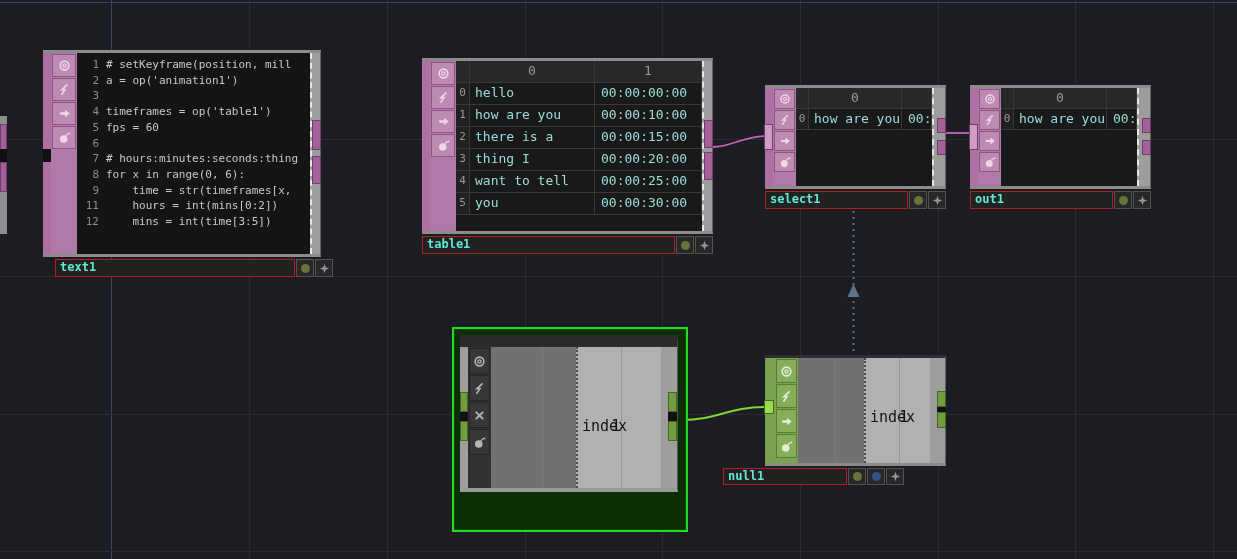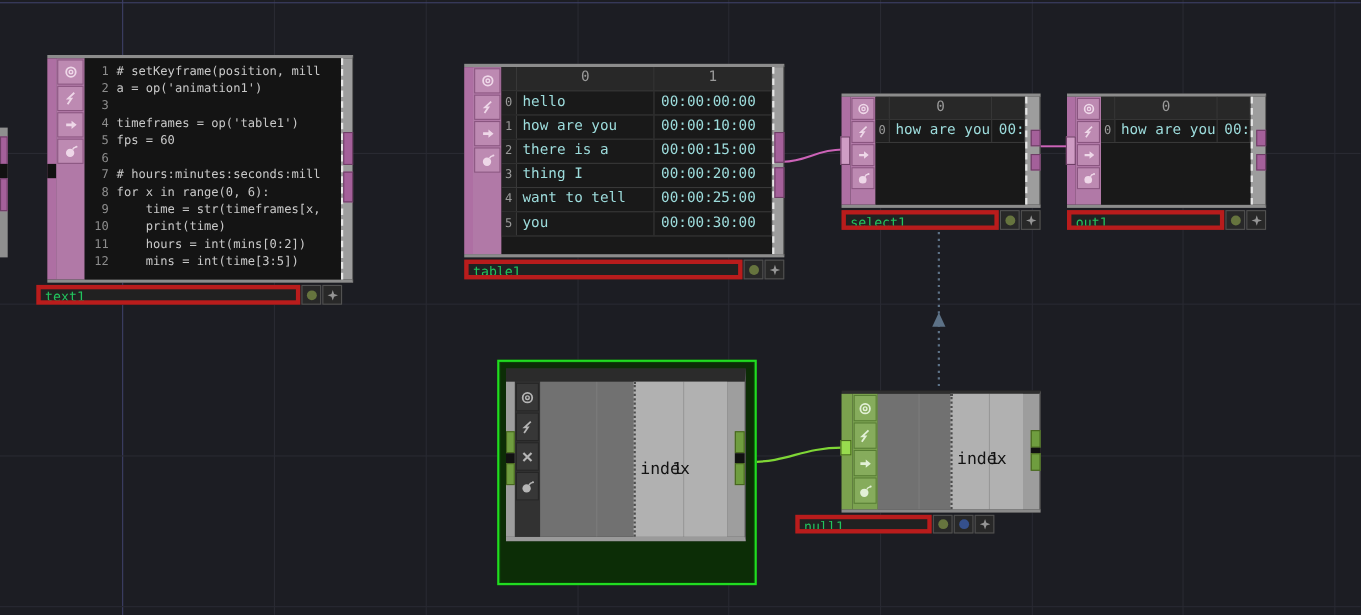--- a/index.html
+++ b/index.html
@@ -74,22 +74,22 @@
        box-shadow:inset 0 0 0 1px #0a4207;}
   .anim{position:absolute;display:flex;box-sizing:border-box;
         border-top:12px solid #2b2b2b;border-bottom:4px solid #9a9a9a;
         border-right:1px solid #555;background:#333;}
   .anim .lstrip{width:8px;background:#9e9e9e;}
   .anim .flags{width:23px;background:#323232;}
   .anim .flag{height:26px;background:#373737;border-color:#262626;color:#b5b5b5;}
   .anim .rstrip{width:16px;background:#9e9e9e;}
   
   .nb{position:absolute;z-index:3;display:flex;gap:1px;box-sizing:border-box;}
-  .nfield{flex:1;min-width:0;background:#212121;border:4px solid #b91c1c;color:#22c55e;
-          font-size:12px;line-height:15px;padding:0 4px;overflow:hidden;box-sizing:border-box;}
+  .nfield{flex:1;min-width:0;background:#212121;border:1px solid #b91c1c;color:#5eead4;
+          font-size:12px;line-height:15px;padding:0 4px;overflow:hidden;box-sizing:border-box;font-weight:bold;}
   .nbtn{flex:none;width:18px;background:#282828;border:1px solid #525252;box-sizing:border-box;
         display:flex;align-items:center;justify-content:center;color:#959595;}
   .dot{width:9px;height:9px;border-radius:50%;}
   .dot.g{background:#66743e;}
   .dot.b{background:#35508c;}
   .notch{position:absolute;background:#111;}
   
   .sliver{position:absolute;z-index:2;background:#8f8f8f;}
 </style>
 </head>
@@ -155,32 +155,31 @@
         </svg>
     </div>
   </div>
   <div class="code">
     <div class="code-line"><span class="ln">1</span><span class="ct"># setKeyframe(position, mill</span></div>
     <div class="code-line"><span class="ln">2</span><span class="ct">a = op('animation1')</span></div>
     <div class="code-line"><span class="ln">3</span><span class="ct"></span></div>
     <div class="code-line"><span class="ln">4</span><span class="ct">timeframes = op('table1')</span></div>
     <div class="code-line"><span class="ln">5</span><span class="ct">fps = 60</span></div>
     <div class="code-line"><span class="ln">6</span><span class="ct"></span></div>
-    <div class="code-line"><span class="ln">7</span><span class="ct"># hours:minutes:seconds:mill</span></div>
+    <div class="code-line"><span class="ln">7</span><span class="ct"># hours:minutes:seconds:thing</span></div>
     <div class="code-line"><span class="ln">8</span><span class="ct">for x in range(0, 6):</span></div>
     <div class="code-line"><span class="ln">9</span><span class="ct">    time = str(timeframes[x,</span></div>
-    <div class="code-line"><span class="ln">10</span><span class="ct">    print(time)</span></div>
     <div class="code-line"><span class="ln">11</span><span class="ct">    hours = int(mins[0:2])</span></div>
     <div class="code-line"><span class="ln">12</span><span class="ct">    mins = int(time[3:5])</span></div>
   </div>
   <div class="rstrip dash"></div>
   <div class="ctab ptab" style="right:-1px;top:67px;width:9px;height:30px"></div>
   <div class="ctab ptab" style="right:-1px;top:103px;width:9px;height:28px"></div>
 </div>
-<div class="nb" style="left:33px;top:259px;width:278px;height:18px">
+<div class="nb" style="left:55px;top:259px;width:278px;height:18px">
   <div class="nfield">text1</div>
   <div class="nbtn">
       <span class="dot g"></span>
     </div>
   <div class="nbtn">
       <svg width="11" height="11" viewBox="0 0 12 12">
         <path d="M6,0.8 L7.3,4.7 L11.2,6 L7.3,7.3 L6,11.2 L4.7,7.3 L0.8,6 L4.7,4.7 Z" fill="currentColor"></path>
       </svg>
     </div>
 </div>

